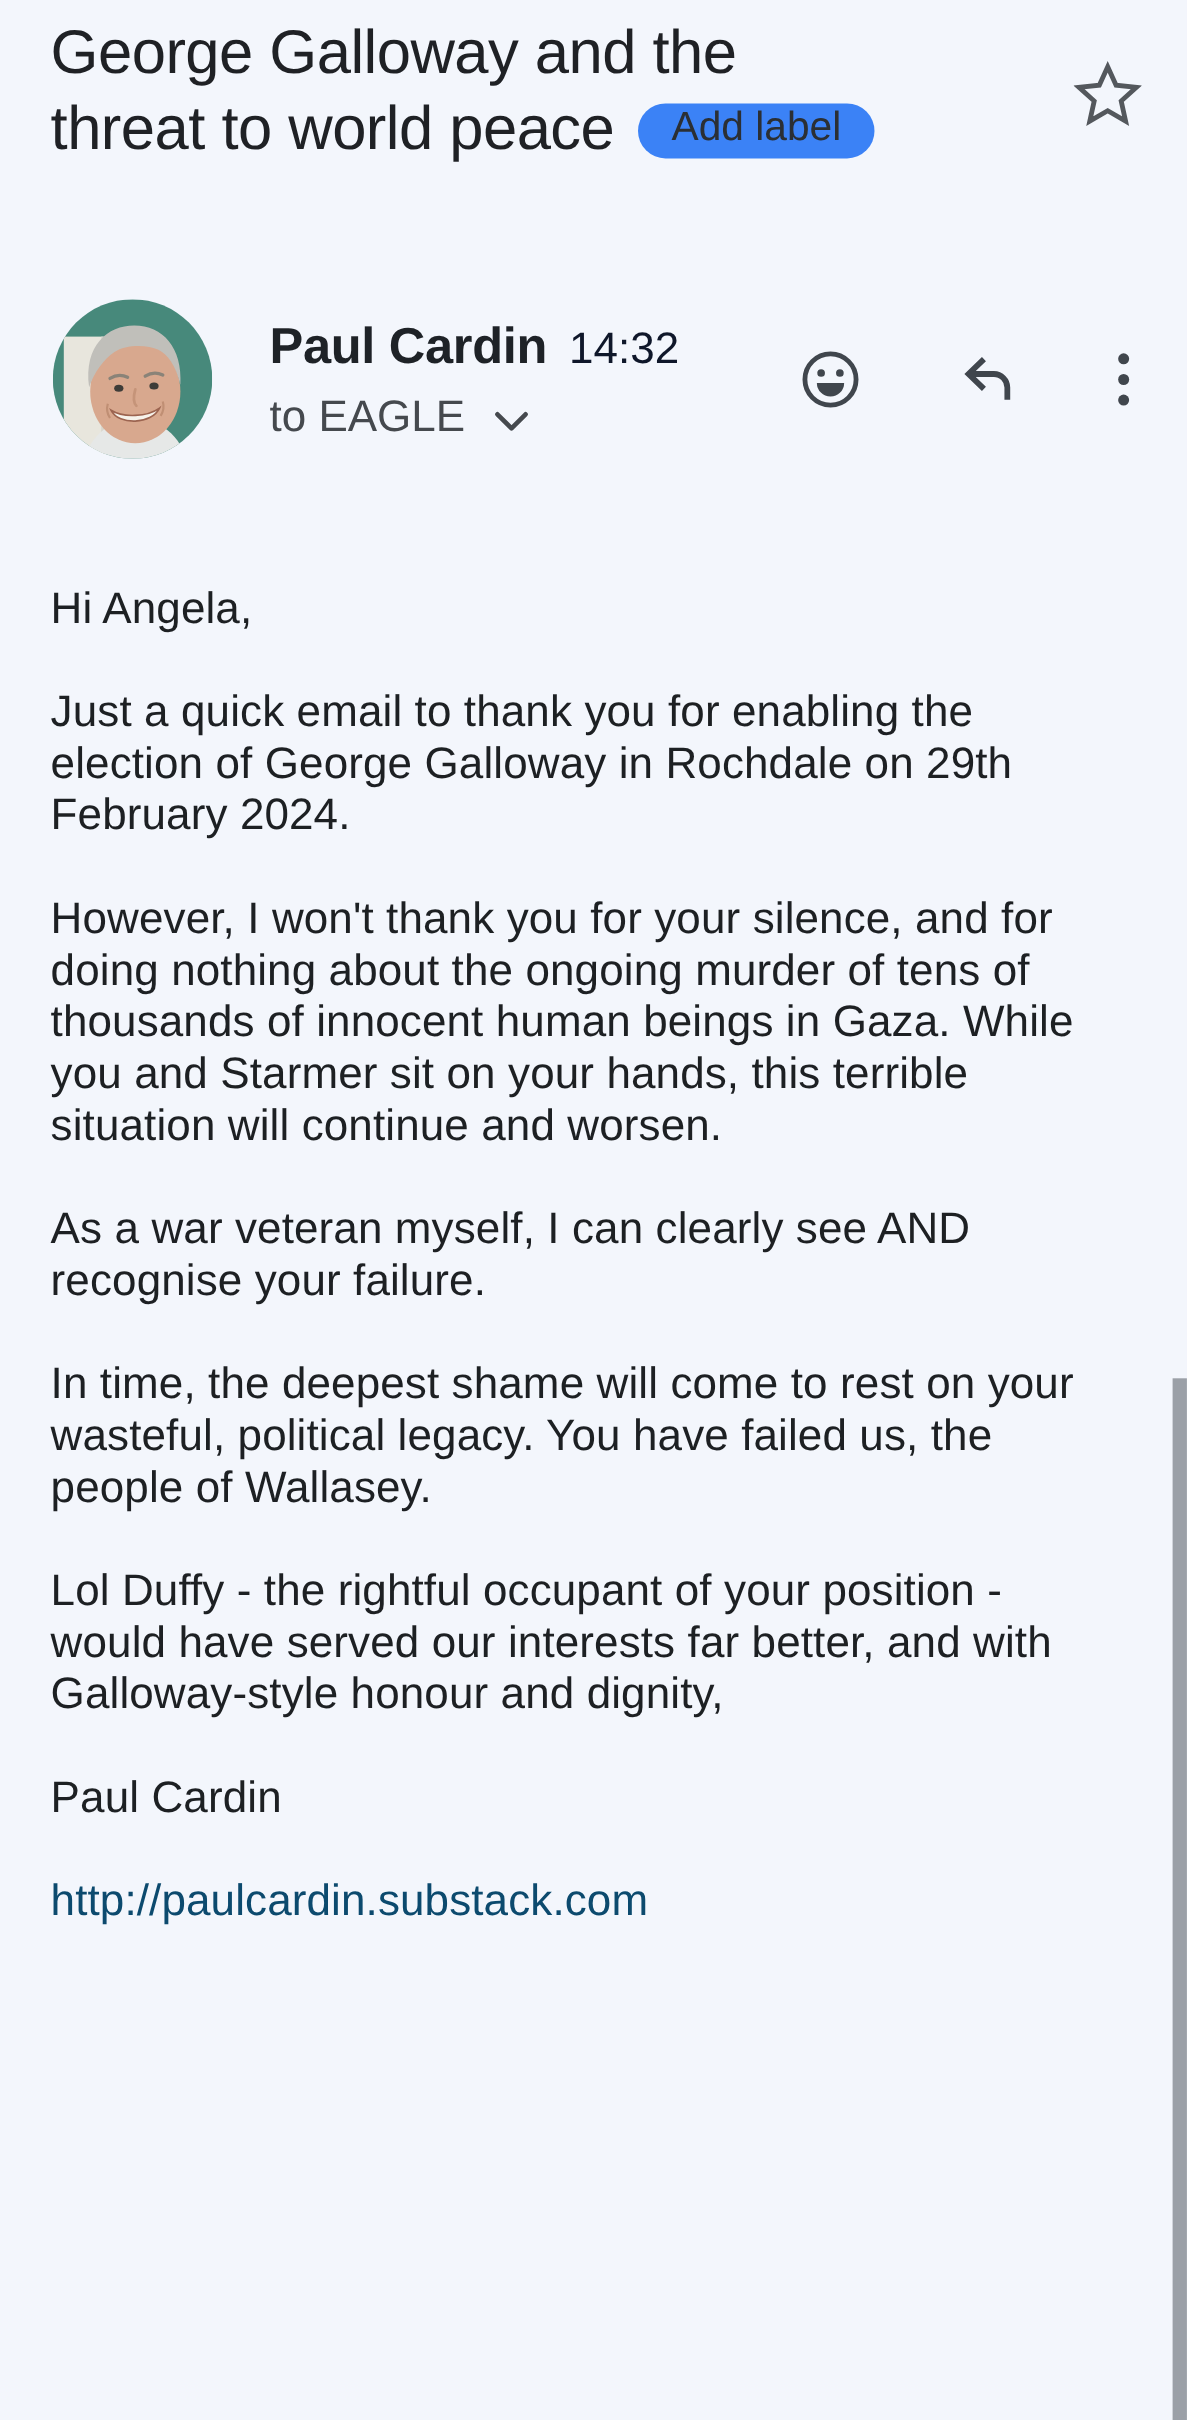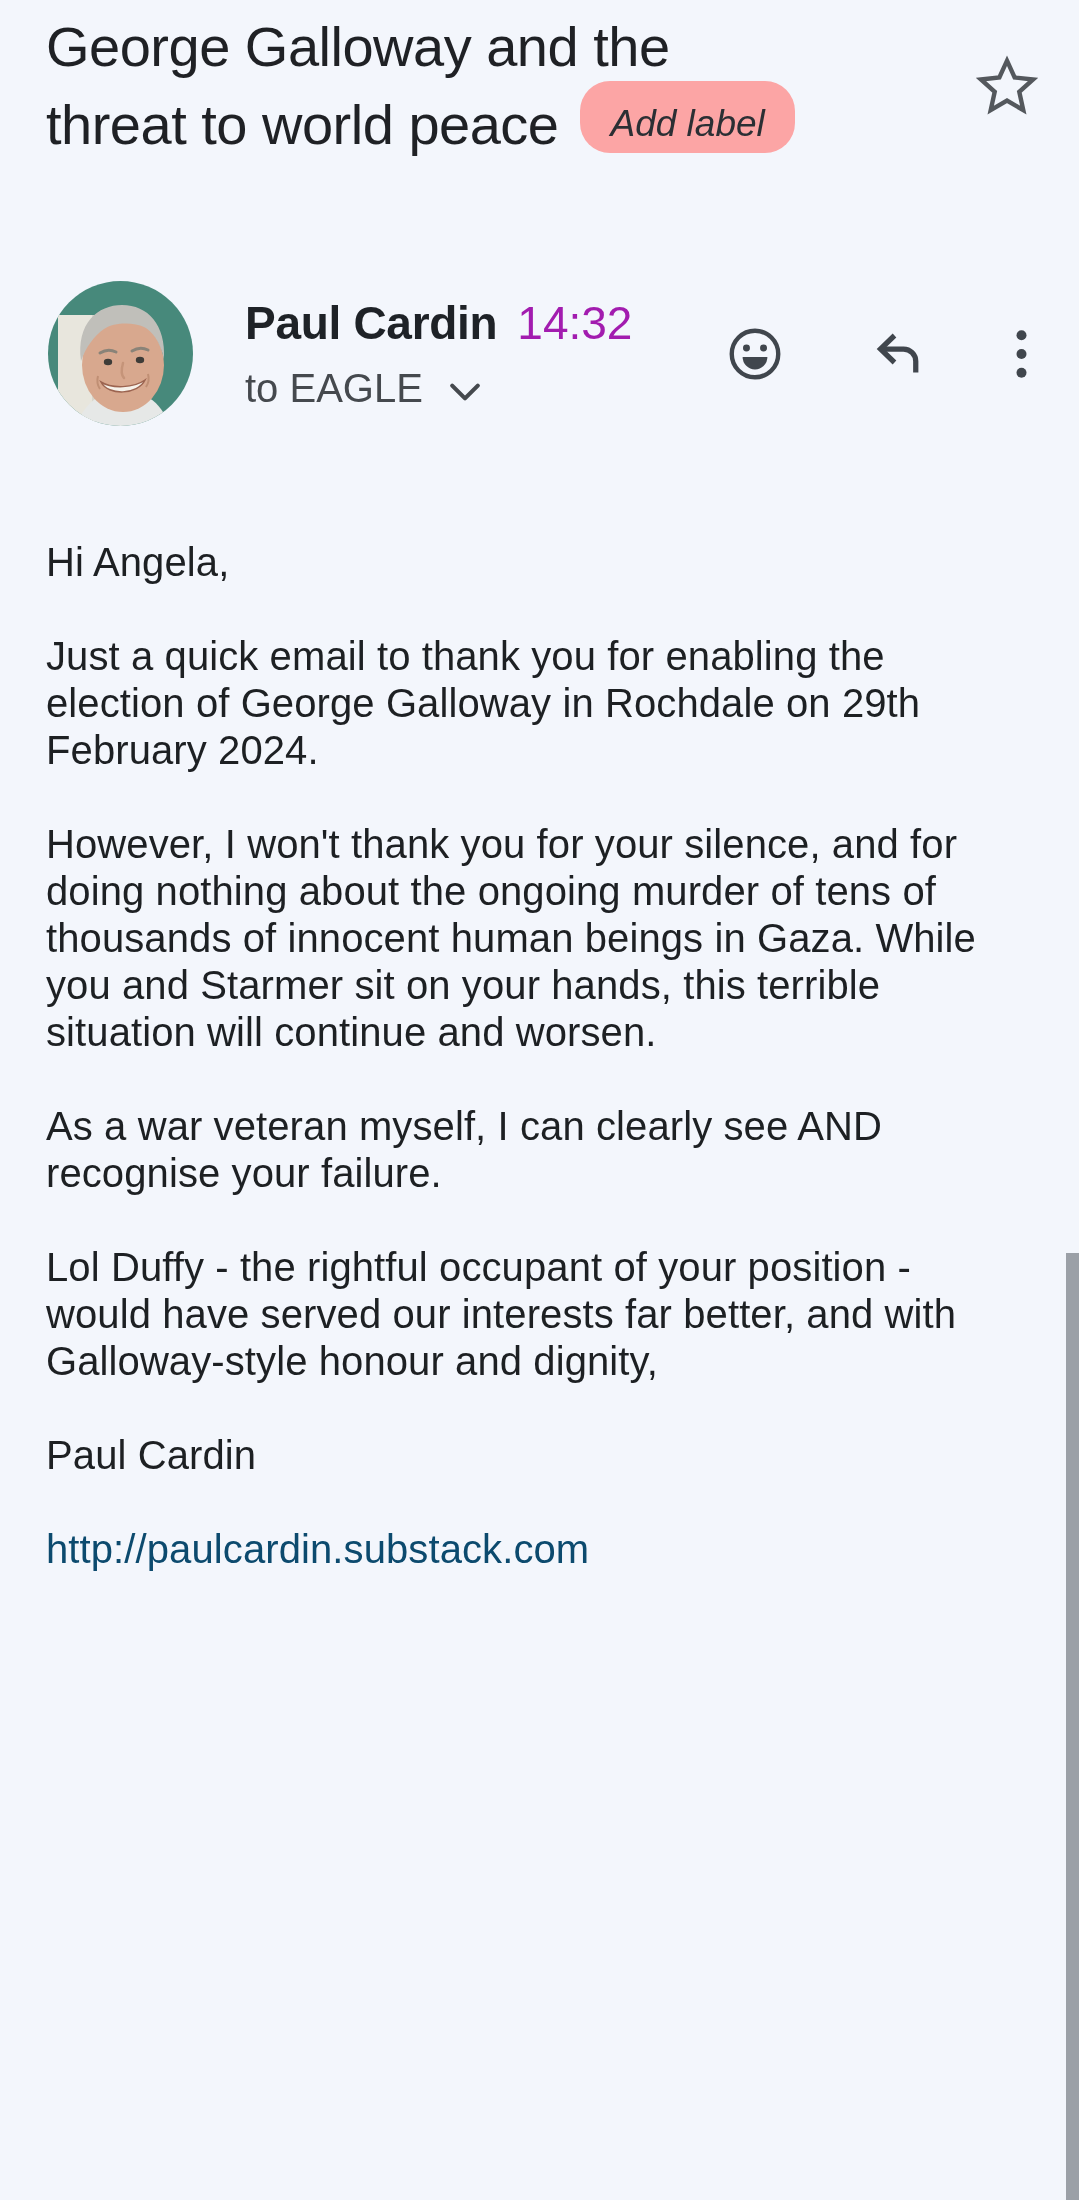--- a/index.html
+++ b/index.html
@@ -15,36 +15,36 @@
 
   
   .subject-row { position:relative; margin:0 46px; padding-top:12px; }
   .subject {
     margin:0; font-size:56px; font-weight:400; line-height:69px;
     letter-spacing:-0.5px; color:#1f2125; max-width:900px;
   }
   .subject .subject-text { white-space:pre-line; }
   .chip {
     display:inline-block; vertical-align:8px;
-    background:#fca5a5; color:#2b2f34;
+    background:#3b82f6; color:#2b2f34;
     font-size:37px; line-height:37px;
-    padding:24px 30px 11px; border-radius:30px;
-    margin-left:22px; letter-spacing:0; white-space:nowrap;font-style:italic;
+    padding:2px 30px 11px; border-radius:30px;
+    margin-left:22px; letter-spacing:0; white-space:nowrap;
   }
   .star { position:absolute; left:930px; top:54px; width:62px; height:62px; }
 
   
   .sender-row { margin-top:122px; padding:0 50px 0 48px; display:flex; align-items:center; }
   .avatar {
     width:145px; height:145px; border-radius:50%; overflow:hidden; flex:none;
   }
   .sender-info { margin-left:52px; }
   .name-row { display:flex; align-items:baseline; }
   .name { font-size:46px; font-weight:700; color:#1e2227; letter-spacing:-0.3px; }
-  .time { font-size:46px; color:#a21caf; margin-left:20px; }
+  .time { font-size:40px; color:#0f172a; margin-left:20px; }
   .to-row { margin-top:16px; font-size:40px; color:#45494e; display:flex; align-items:center; }
   .to-row svg { margin-left:26px; margin-top:6px; }
   .actions { margin-left:auto; display:flex; align-items:center; }
   .icon-btn { display:flex; align-items:center; justify-content:center; }
   .icon-btn + .icon-btn { margin-left:84px; }
 
   
   .body { margin:113px 46px 0; width:990px; }
   .body p {
     margin:0 0 47px; font-size:40px; line-height:47px;
@@ -136,20 +136,23 @@
     <p>Just a quick email to thank you for enabling the
 election of George Galloway in Rochdale on 29th
 February 2024.</p>
     <p>However, I won't thank you for your silence, and for
 doing nothing about the ongoing murder of tens of
 thousands of innocent human beings in Gaza. While
 you and Starmer sit on your hands, this terrible
 situation will continue and worsen.</p>
     <p>As a war veteran myself, I can clearly see AND
 recognise your failure.</p>
+    <p>In time, the deepest shame will come to rest on your
+wasteful, political legacy. You have failed us, the
+people of Wallasey.</p>
     <p>Lol Duffy - the rightful occupant of your position -
 would have served our interests far better, and with
 Galloway-style honour and dignity,</p>
     <p>Paul Cardin</p>
     <p><a class="link" href="#">http://paulcardin.substack.com</a></p>
   </div>
 
   <div class="scrollbar"></div>
 </div>
 

